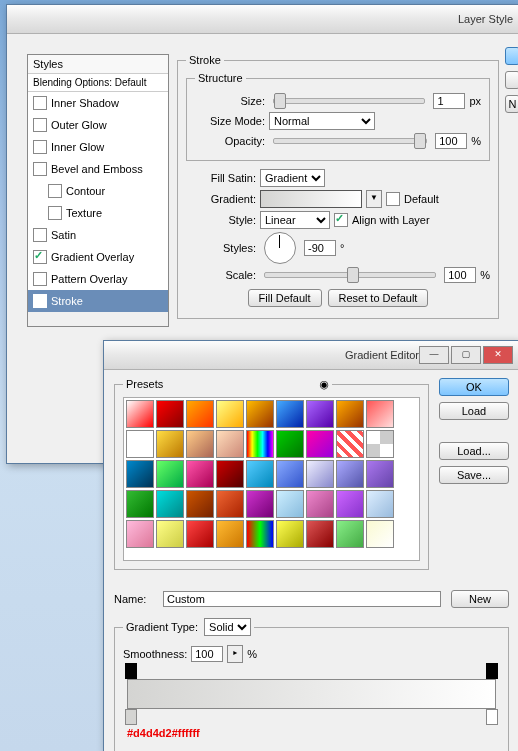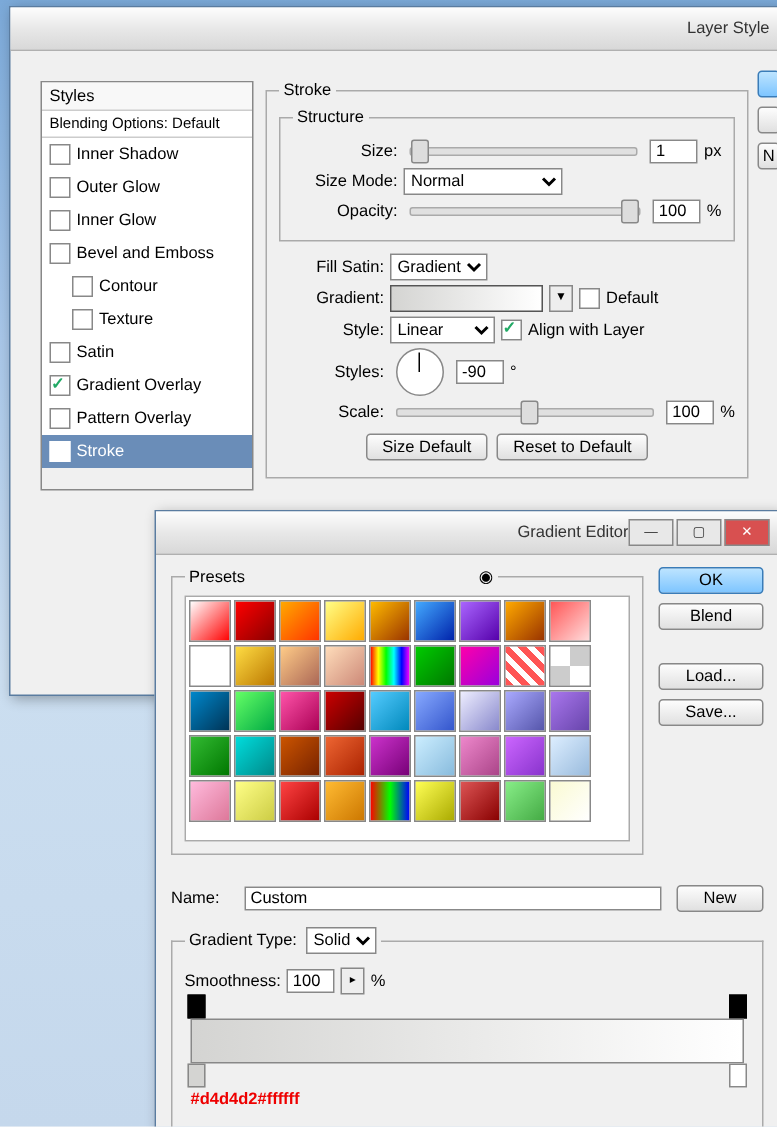--- a/index.html
+++ b/index.html
@@ -153,21 +153,21 @@
         </div>
         <div class="row">
           <span class="lbl">Scale:</span>
           <div class="slider">
               <div class="thumb" style="left:48%"></div>
             </div>
           <input type="text" style="width: 32px;" value="100">
           <span>%</span>
         </div>
         <div class="row" style="justify-content:center;gap:6px;margin-top:6px">
-          <button class="btn">Size Default</button>
+          <button class="btn">Fill Default</button>
           <button class="btn">Reset to Default</button>
         </div>
       </fieldset>
     </div>
   </div>
   <div class="right-buttons">
     <button class="btn blue">&nbsp;</button>
     <button class="btn">&nbsp;</button>
     <button class="btn">N</button>
   </div>
@@ -229,21 +229,21 @@
             <div class="preset" style="background: linear-gradient(135deg, rgb(255, 187, 51), rgb(204, 119, 0));"></div>
             <div class="preset" style="background: linear-gradient(90deg, rgb(255, 0, 0), rgb(0, 255, 0), rgb(0, 0, 255));"></div>
             <div class="preset" style="background: linear-gradient(135deg, rgb(255, 255, 85), rgb(170, 170, 0));"></div>
             <div class="preset" style="background: linear-gradient(135deg, rgb(221, 85, 85), rgb(136, 0, 0));"></div>
             <div class="preset" style="background: linear-gradient(135deg, rgb(136, 238, 136), rgb(68, 170, 68));"></div>
             <div class="preset" style="background: linear-gradient(135deg, rgb(250, 250, 210), rgb(255, 255, 255));"></div>
           </div>
       </fieldset>
       <div class="ge-right">
         <button class="btn blue">OK</button>
-        <button class="btn">Blend</button>
+        <button class="btn">Load</button>
         <div style="height:10px"></div>
         <button class="btn">Load...</button>
         <button class="btn">Save...</button>
       </div>
     </div>
     <div class="row" style="margin-top:12px">
       <span style="width:45px">Name:</span>
       <input type="text" style="flex: 1 1 0%;" value="Custom">
       <button class="btn" style="width:58px;margin-left:6px">New</button>
     </div>

